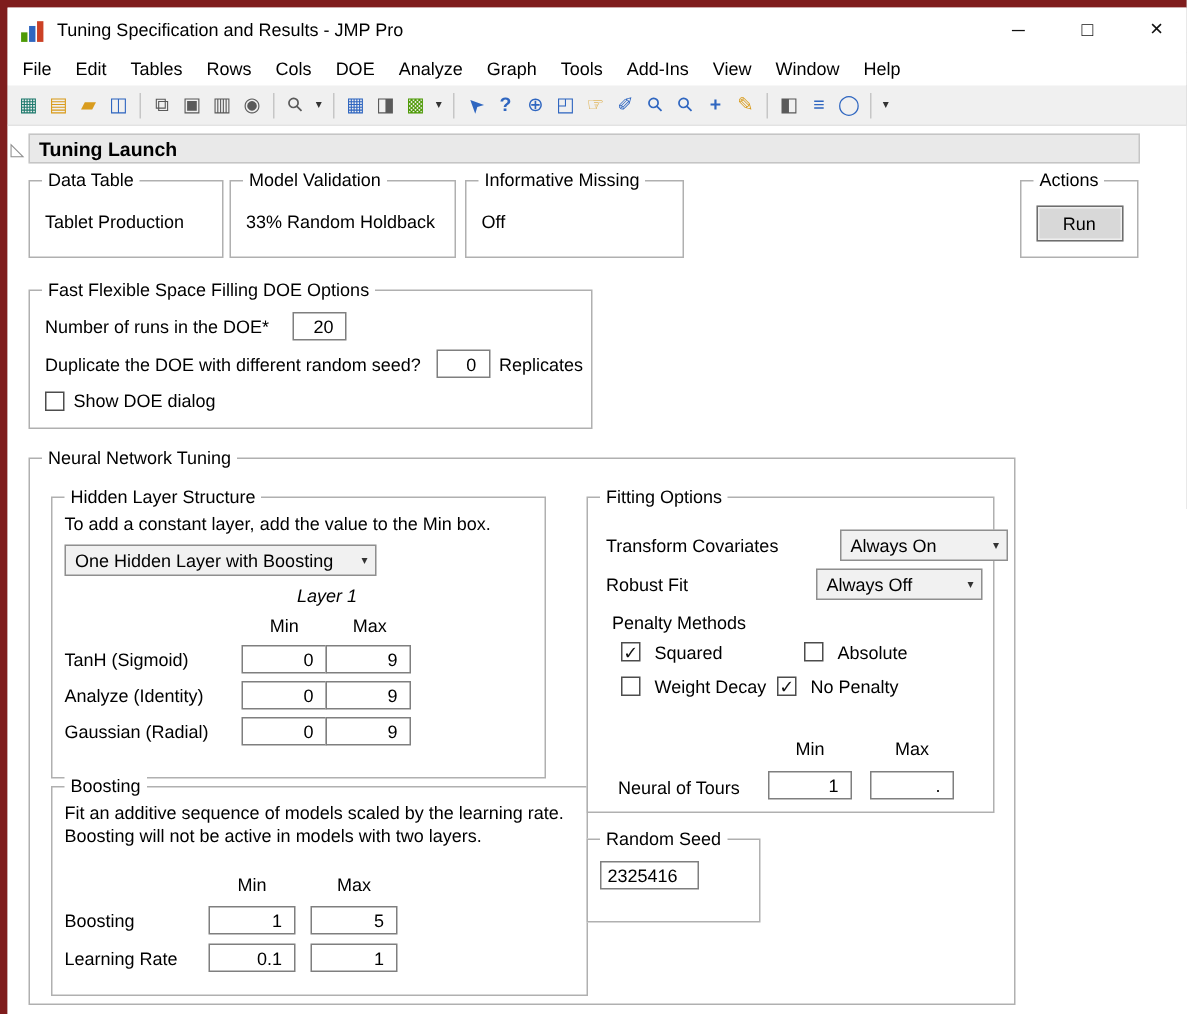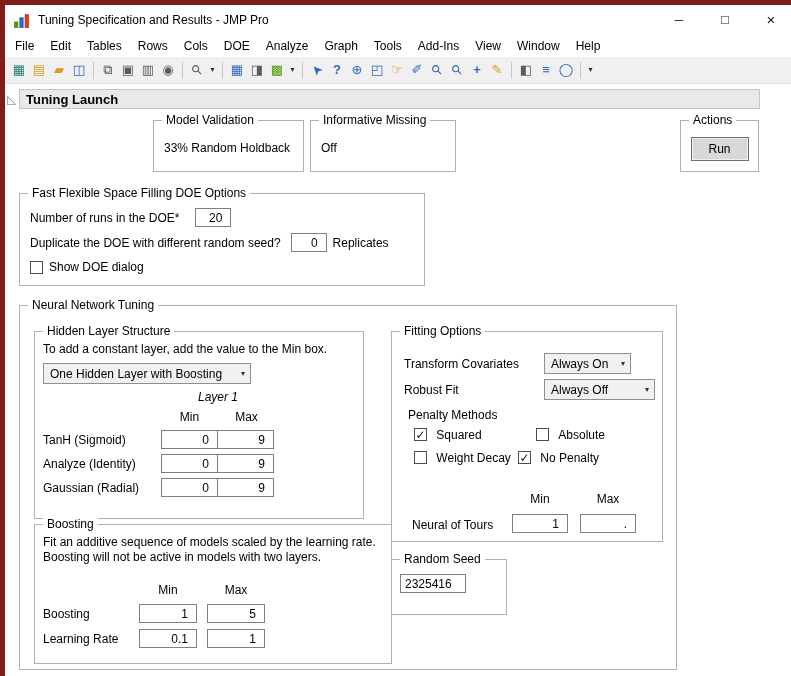--- a/index.html
+++ b/index.html
@@ -142,37 +142,41 @@
     <span class="tb caret">▾</span>
   </div>
 
   <div class="content">
 
     <span class="disclosure">◺</span>
     <div class="launch-bar">
       <span>Tuning Launch</span>
     </div>
 
+    <div class="group" style="left:14px;top:36px;width:130px;height:52px;">
+      <span class="legend">Data Table</span>
+      <div class="gval">Tablet Production</div>
+    </div>
 
     <div class="group" style="left:148px;top:36px;width:151px;height:52px;">
       <span class="legend">Model Validation</span>
       <div class="gval">33% Random Holdback</div>
     </div>
 
     <div class="group" style="left:305px;top:36px;width:146px;height:52px;">
       <span class="legend">Informative Missing</span>
       <div class="gval">Off</div>
     </div>
 
     <div class="group" style="left:675px;top:36px;width:79px;height:52px;">
       <span class="legend">Actions</span>
       <button class="runbtn">Run</button>
     </div>
 
-    <div class="group" style="left:14px;top:109px;width:406px;height:93px;">
+    <div class="group" style="left:14px;top:109px;width:376px;height:93px;">
       <span class="legend">Fast Flexible Space Filling DOE Options</span>
       <div class="doe-body">
         <div class="doe-row">
           <span>Number of runs in the DOE*</span>
           <input class="num" style="width: 36px; margin-left: 16px;" value="20">
         </div>
         <div class="doe-row">
           <span>Duplicate the DOE with different random seed?</span>
           <input class="num" style="width: 36px; margin-left: 10px;" value="0">
           <span style="margin-left:6px;">Replicates</span>
@@ -225,21 +229,21 @@
           <div>Learning Rate</div>
           <input class="num" value="0.1" style="">
           <input class="num" value="1" style="">
         </div>
       </div>
 
       <div class="group" style="left:371px;top:25px;width:272px;height:211px;">
         <span class="legend">Fitting Options</span>
 
         <span class="abs" style="left:12px;top:25px;">Transform Covariates</span>
-        <div class="dropdown" style="left:152px;top:21px;width:87px;">
+        <div class="dropdown" style="left:168px;top:21px;width:112px;">
           <span>Always On</span>
           <span class="dd-caret">▾</span>
         </div>
 
         <span class="abs" style="left:12px;top:51px;">Robust Fit</span>
         <div class="dropdown" style="left:152px;top:47px;width:111px;">
           <span>Always Off</span>
           <span class="dd-caret">▾</span>
         </div>
 

